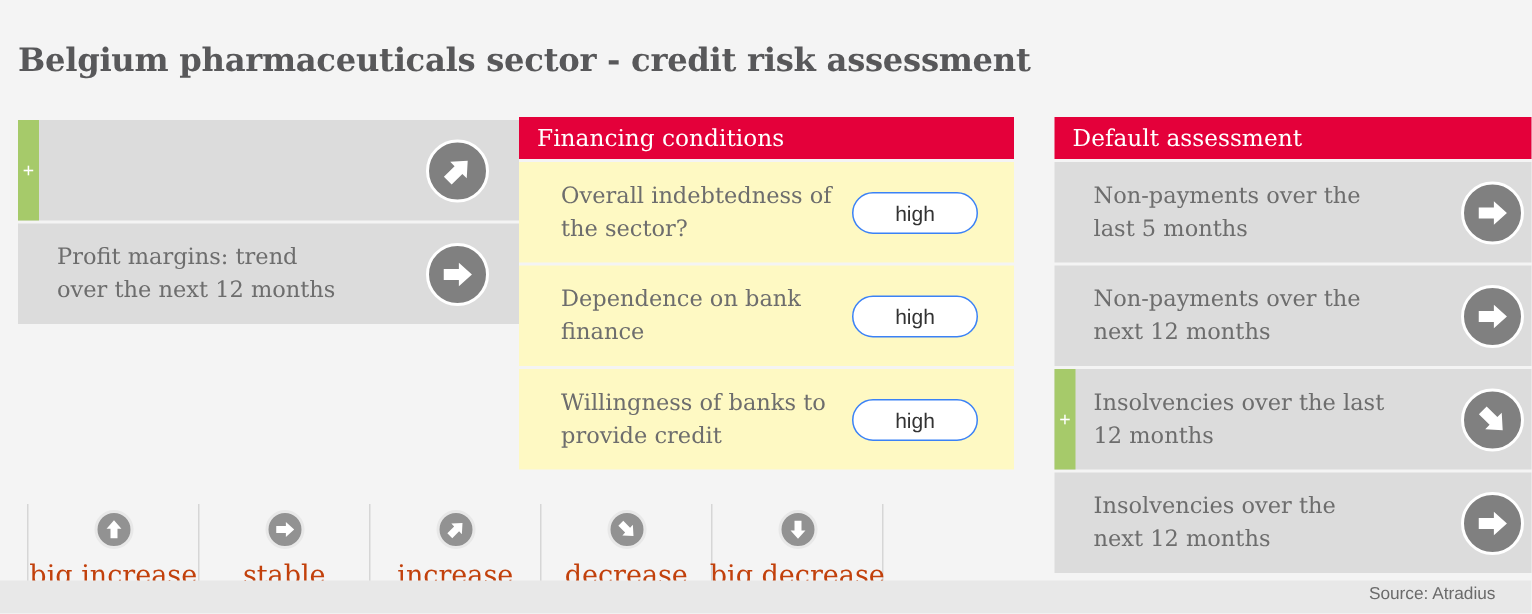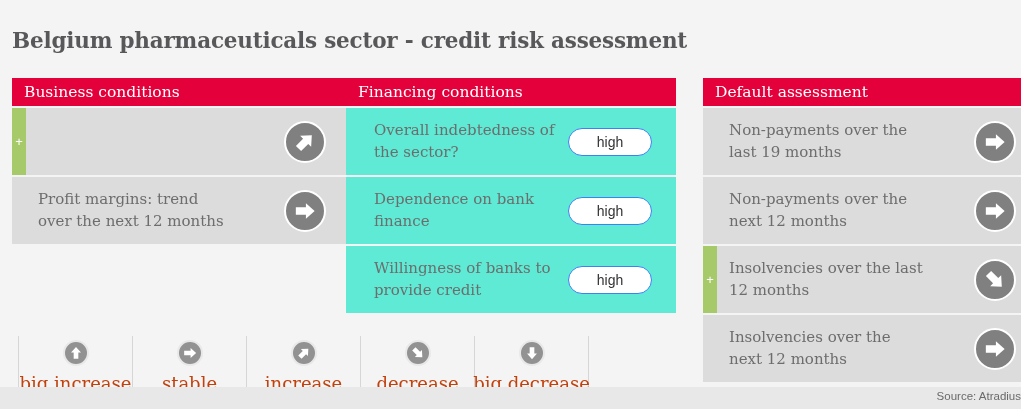--- a/index.html
+++ b/index.html
@@ -63,21 +63,21 @@
   .rows{margin-top:2px;}
 
   .row{
     position:relative;
     height:67px;
     display:flex;align-items:center;
     box-sizing:border-box;
     margin-bottom:2px;
   }
   .shade-dark{background:#dcdcdc;}
-  .shade-light{background:#5eead4;}
+  .shade-light{background:#fef9c3;}
 
   .row .plus{
     position:absolute;left:0;top:0;
     width:14px;height:100%;
     background:#a6ca6a;
     color:#ffffff;
     font-size:13px;
     display:flex;align-items:center;justify-content:center;
     line-height:1;
   }
@@ -145,38 +145,37 @@
     font-size:18px;color:#c2410c;
     white-space:nowrap;
   }
 
   
   .footer{
     position:absolute;left:0;bottom:0;width:1021px;height:22px;
     background:#e8e8e8;
   }
   .source{
-    position:absolute;right:0;top:3px;
+    position:absolute;right:24px;top:3px;
     font-size:11.5px;color:#6a6a6a;
     font-family:"Liberation Sans",sans-serif;
   }
 </style>
 </head>
 <body>
 
 <div class="page">
 
   <div class="titlebar">
     <div class="title">Belgium pharmaceuticals sector - credit risk assessment</div>
   </div>
 
   <div class="cols">
 
     <div class="col col-1">
-      <div class="col-head">Business conditions</div>
       <div class="rows">
 
         <div class="row shade-dark">
           <span class="plus">+</span>
           <span class="arrow-wrap">
             <span class="arrow-circle">
               <svg class="arrow-glyph" viewBox="0 0 24 24">
                 <g transform="rotate(-45 12 12)">
                   <path d="M2 8 H13 V3.5 L22.5 12 L13 20.5 V16 H2 Z" fill="#ffffff"></path>
                 </g>
@@ -224,21 +223,21 @@
 
       </div>
     </div>
 
     <div class="col col-3">
       <div class="col-head">Default assessment</div>
       <div class="rows">
 
         <div class="row shade-dark">
           <span class="plus hidden"></span>
-          <span class="row-label">Non-payments over the last 19 months</span>
+          <span class="row-label">Non-payments over the last 5 months</span>
           <span class="arrow-wrap">
             <span class="arrow-circle">
               <svg class="arrow-glyph" viewBox="0 0 24 24">
                 <path d="M2 8 H13 V3.5 L22.5 12 L13 20.5 V16 H2 Z" fill="#ffffff"></path>
               </svg>
             </span>
           </span>
         </div>
 
         <div class="row shade-dark">

